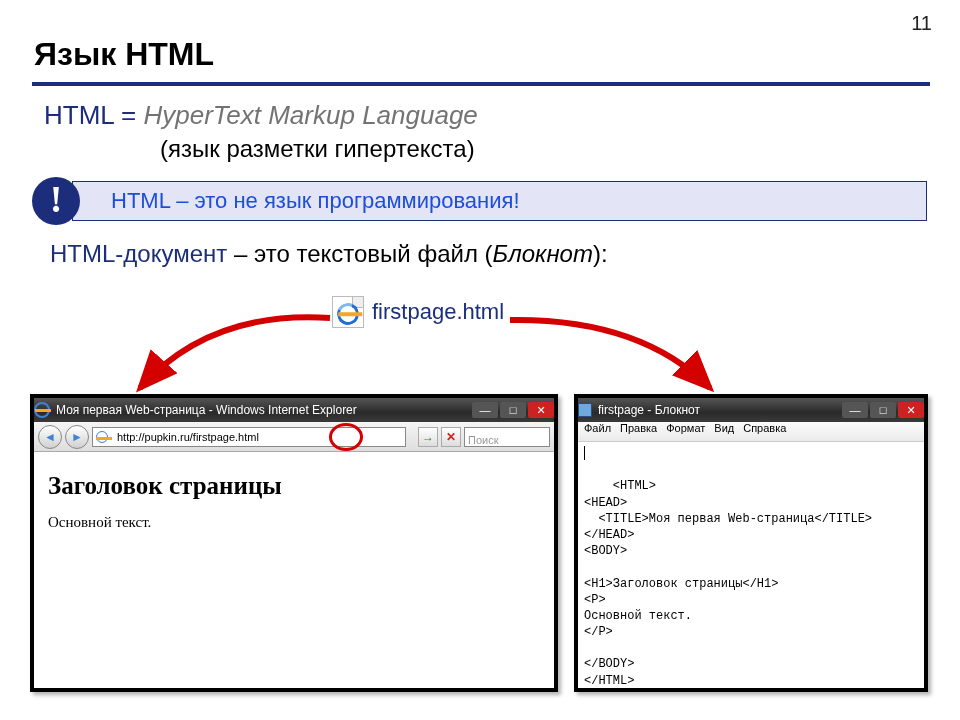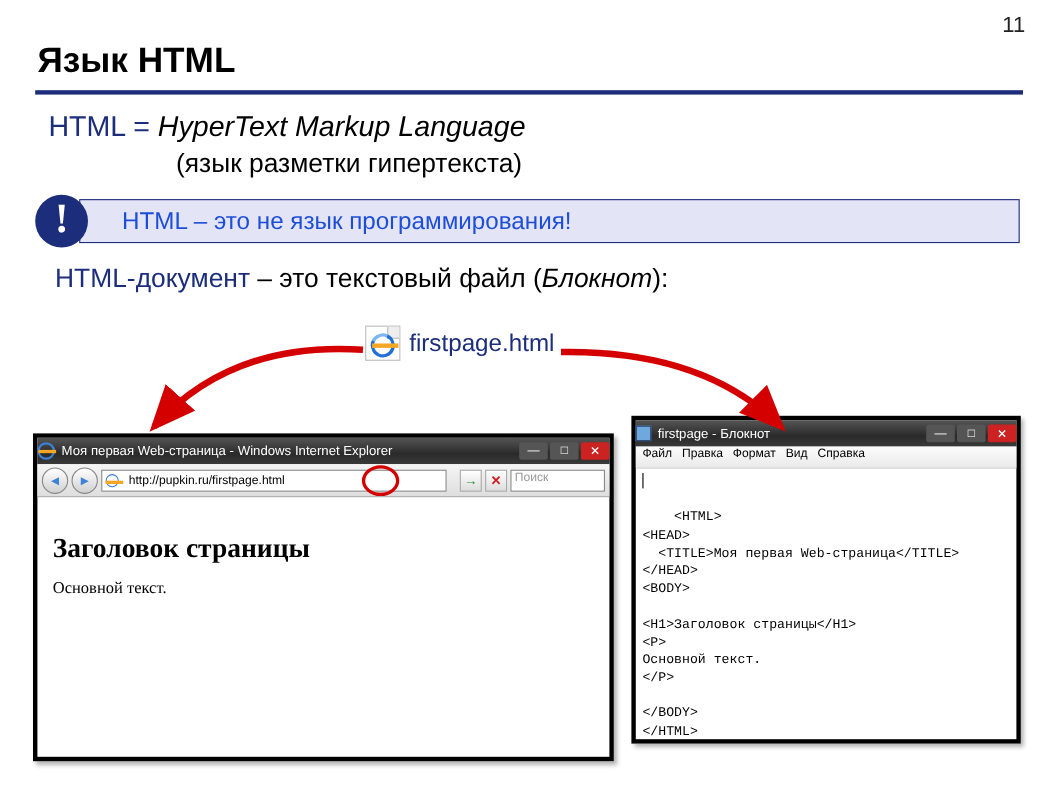--- a/index.html
+++ b/index.html
@@ -35,21 +35,21 @@
     height: 4px;
     background: #1c2e7b;
   }
   .line1 {
     position: absolute;
     top: 100px;
     left: 44px;
     font-size: 26px;
   }
   .line1 .blue { color: #1c2e7b; }
-  .line1 .italic { font-style: italic; color: #000000; }
+  .line1 .italic { font-style: italic; color: #737373; }
   .line2 {
     position: absolute;
     top: 135px;
     left: 160px;
     font-size: 24px;
     color: #000;
   }
   .alert {
     position: absolute;
     top: 177px;
@@ -261,38 +261,38 @@
   .tb-btn.red { color: #c22; font-weight: bold; }
   .search-box {
     width: 86px;
     height: 20px;
     background: #fff;
     border: 1px solid #888;
     font-size: 11px;
     color: #999;
     padding: 0 3px;
     display: flex;
-    align-items: flex-start;
+    align-items: flex-end;
   }
   .browser-body {
-    padding: 25px 14px;
+    padding: 12px 14px;
     font-family: "Times New Roman", serif;
   }
   .browser-body h1 {
     margin: 8px 0 14px 0;
     font-size: 25px;
     font-weight: bold;
   }
   .browser-body p {
     margin: 0;
     font-size: 15px;
   }
   .notepad-win {
     position: absolute;
-    top: 378px;
+    top: 394px;
     left: 574px;
     width: 354px;
     height: 298px;
     border: 4px solid #000;
     box-shadow: 3px 3px 4px rgba(0,0,0,0.3);
     font-size: 12px;
     background: #fff;
   }
   .np-icon {
     width: 14px; height: 14px;

